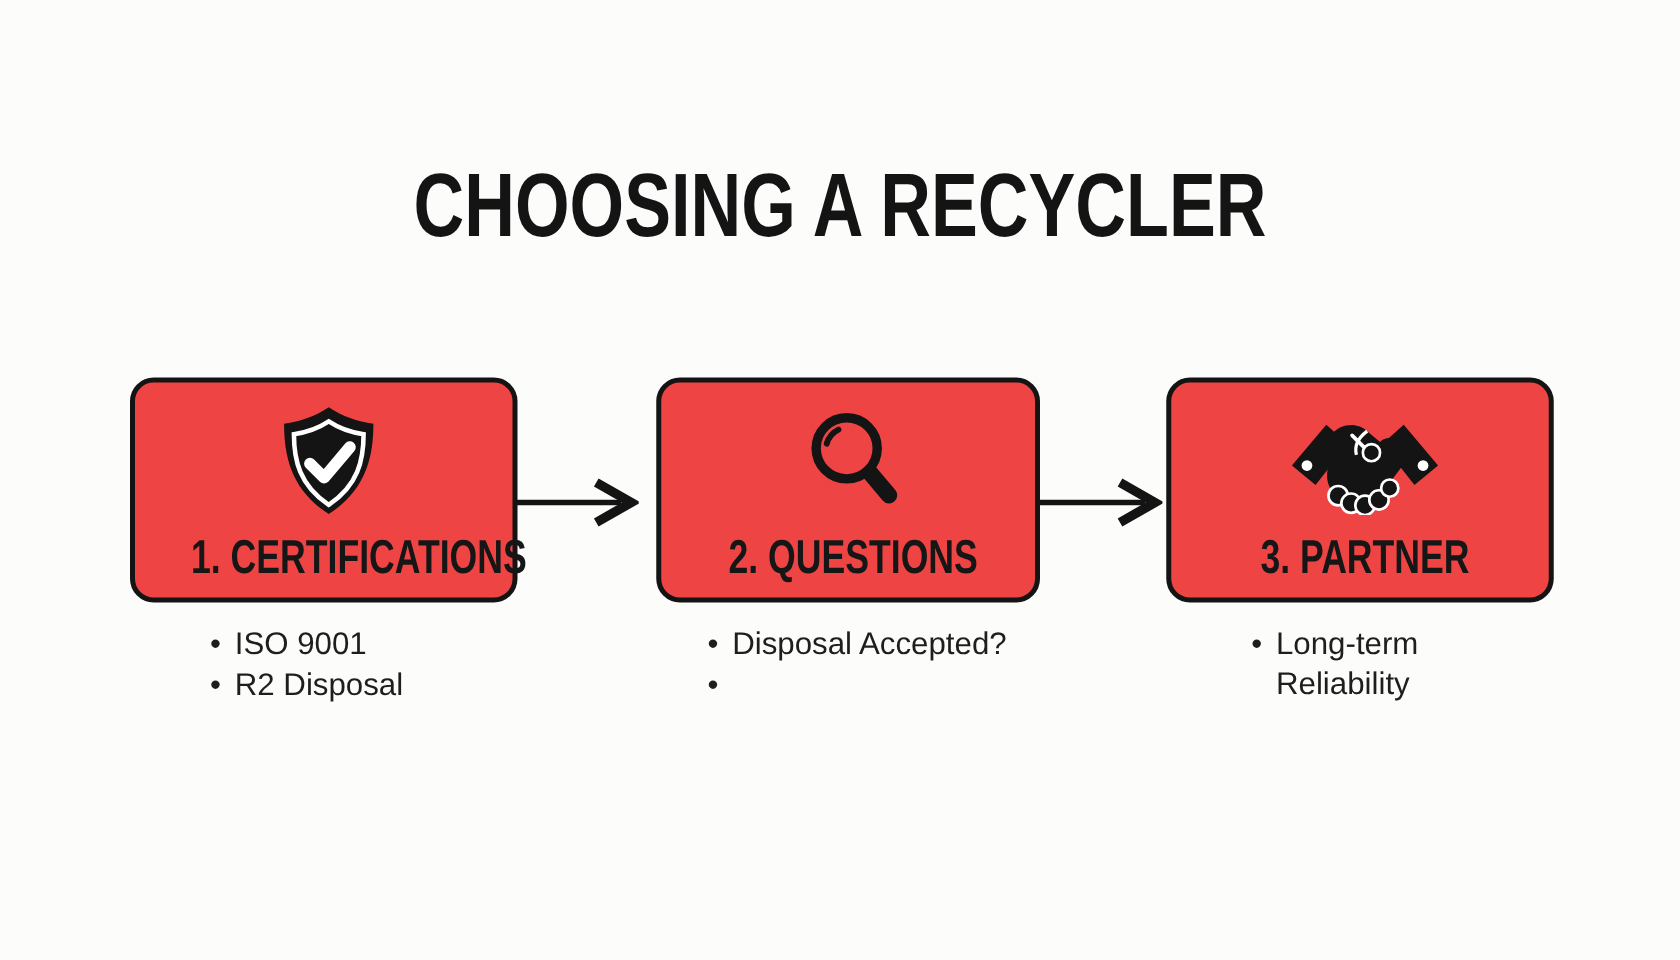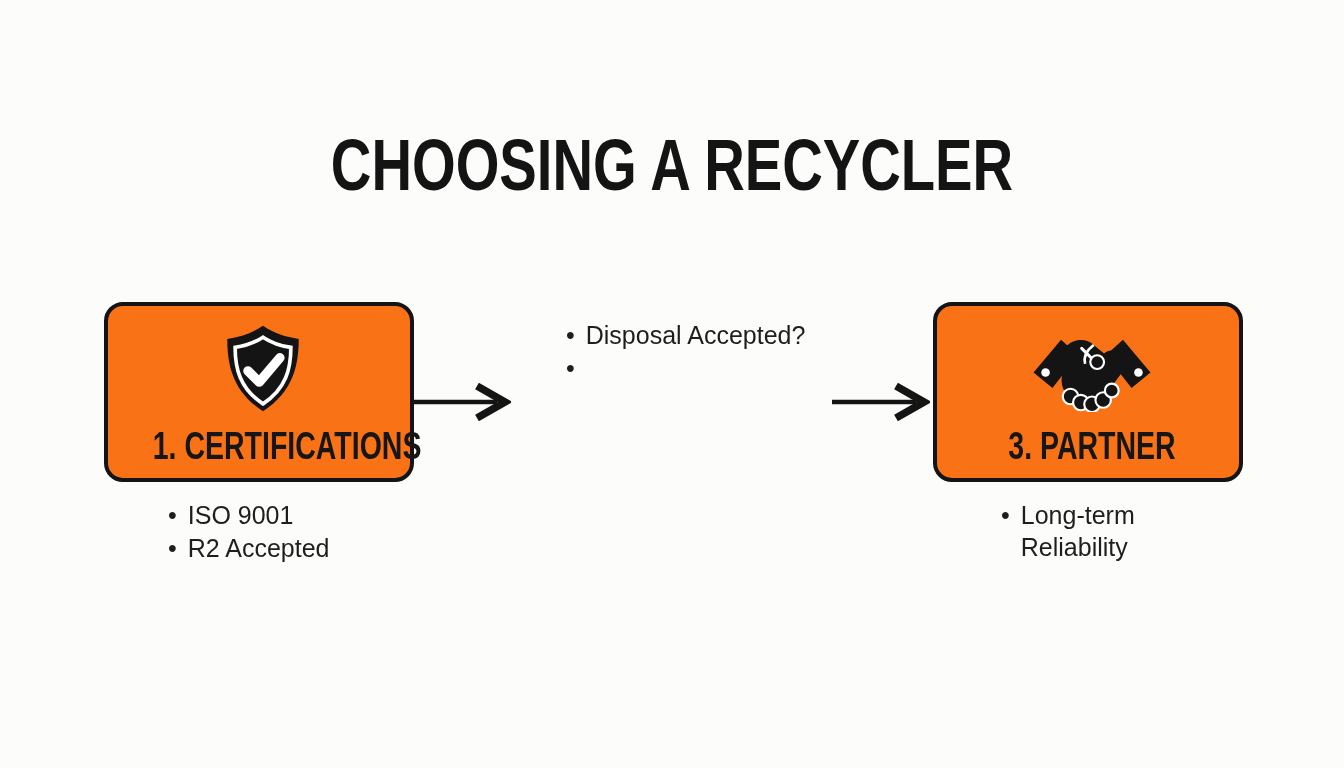--- a/index.html
+++ b/index.html
@@ -15,21 +15,21 @@
     font-size:72px;font-weight:bold;letter-spacing:0px;
     transform:scaleX(0.78);transform-origin:50% 50%;
     color:#141414;white-space:nowrap;
   }
   .col{position:absolute;top:302px;}
   #col1{left:104px;width:310px;}
   #col2{left:525px;width:307px;}
   #col3{left:933px;width:310px;}
   .box{
     box-sizing:border-box;height:180px;width:100%;
-    background:#f97316;border:4px solid #141414;border-radius:19px;
+    background:#ef4444;border:4px solid #141414;border-radius:19px;
     display:flex;flex-direction:column;align-items:center;
     padding:15px 0 12px 8px;
   }
   .icon-wrap{flex:0 0 auto;height:96px;display:flex;align-items:center;justify-content:center;}
   .box-label{
     margin-top:auto;width:100%;text-align:center;
     font-size:38px;font-weight:bold;line-height:40px;
     transform:scaleX(0.75);transform-origin:50% 50%;
     color:#161616;white-space:nowrap;
   }
@@ -60,31 +60,41 @@
     </div>
     <div class="box-label">1. CERTIFICATIONS</div>
   </div>
   <div class="bullets">
     <div class="bullet-item">
       <span class="bullet-marker">•</span>
       <span class="bullet-text">ISO 9001</span>
     </div>
     <div class="bullet-item">
       <span class="bullet-marker">•</span>
-      <span class="bullet-text">R2 Accepted</span>
+      <span class="bullet-text">R2 Disposal</span>
     </div>
   </div>
 </div>
 
 <svg class="arrow" id="arrow1" viewBox="0 0 98 44">
   <line x1="0" y1="22" x2="84" y2="22" stroke="#141414" stroke-width="4.5"></line>
   <path d="M64,6 L92,22 L64,38" fill="none" stroke="#141414" stroke-width="7.5"></path>
 </svg>
 
 <div class="col" id="col2">
+  <div class="box">
+    <div class="icon-wrap">
+      <svg width="94" height="94" viewBox="0 0 100 100">
+        <circle cx="44" cy="39" r="26" fill="none" stroke="#141414" stroke-width="8"></circle>
+        <path d="M27,35 A19,19 0 0 1 37,23" fill="none" stroke="#141414" stroke-width="5" stroke-linecap="round"></path>
+        <line x1="64" y1="60" x2="80" y2="79" stroke="#141414" stroke-width="14" stroke-linecap="round"></line>
+      </svg>
+    </div>
+    <div class="box-label">2. QUESTIONS</div>
+  </div>
   <div class="bullets">
     <div class="bullet-item">
       <span class="bullet-marker">•</span>
       <span class="bullet-text">Disposal Accepted?</span>
     </div>
     <div class="bullet-item">
       <span class="bullet-marker">•</span>
     </div>
   </div>
 </div>

